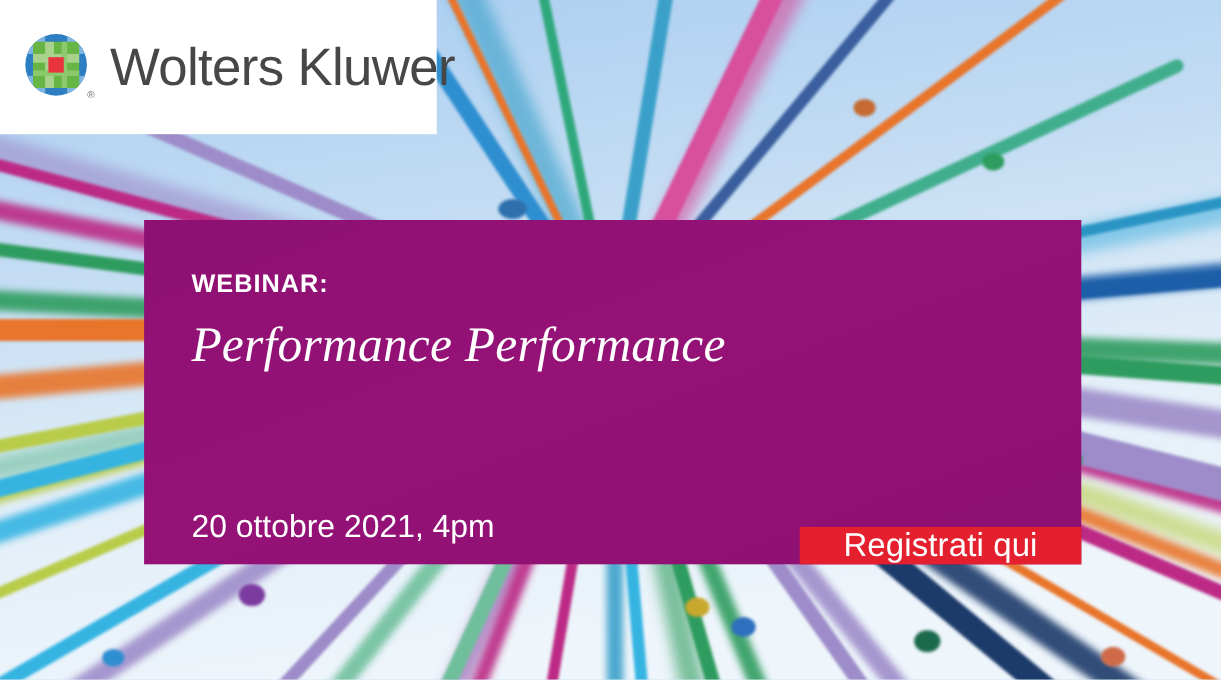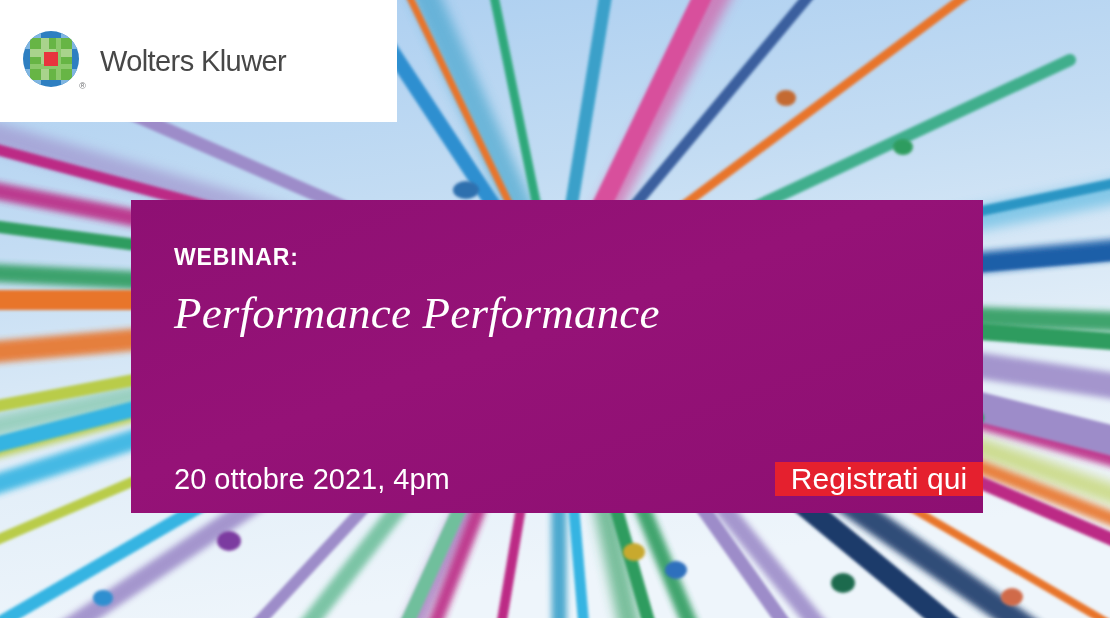--- a/index.html
+++ b/index.html
@@ -50,21 +50,21 @@
   #logo-reg {
     position: absolute;
     right: -2px;
     bottom: 1px;
     font-size: 9px;
     color: #6d6e71;
     line-height: 1;
   }
   #logo-wordmark {
     margin-left: 16px;
-    font-size: 29px;
+    font-size: 48px;
     letter-spacing: -0.6px;
     color: #474747;
     white-space: nowrap;
     font-weight: 400;
   }
 
   
   #panel {
     position: absolute;
     left: 131px;
@@ -104,32 +104,32 @@
   }
   #headline .hl-line { display: block; }
 
   #panel-footer {
     position: absolute;
     left: 0;
     right: 0;
     bottom: 0;
     height: 68px;
     display: flex;
-    align-items: center;
+    align-items: flex-end;
   }
   #event-date {
     color: #ffffff;
     font-size: 29px;
     line-height: 68px;
     padding-left: 43px;
     white-space: nowrap;
   }
   #cta-spacer { flex: 1 1 auto; }
   #cta-button {
-    width: 208px;
+    width: 256px;
     background: #e5202e;
     color: #ffffff;
     font-size: 30px;
     display: flex;
     align-items: center;
     justify-content: center;
     cursor: pointer;
     user-select: none;
     text-decoration: none;
     letter-spacing: 0.1px;

